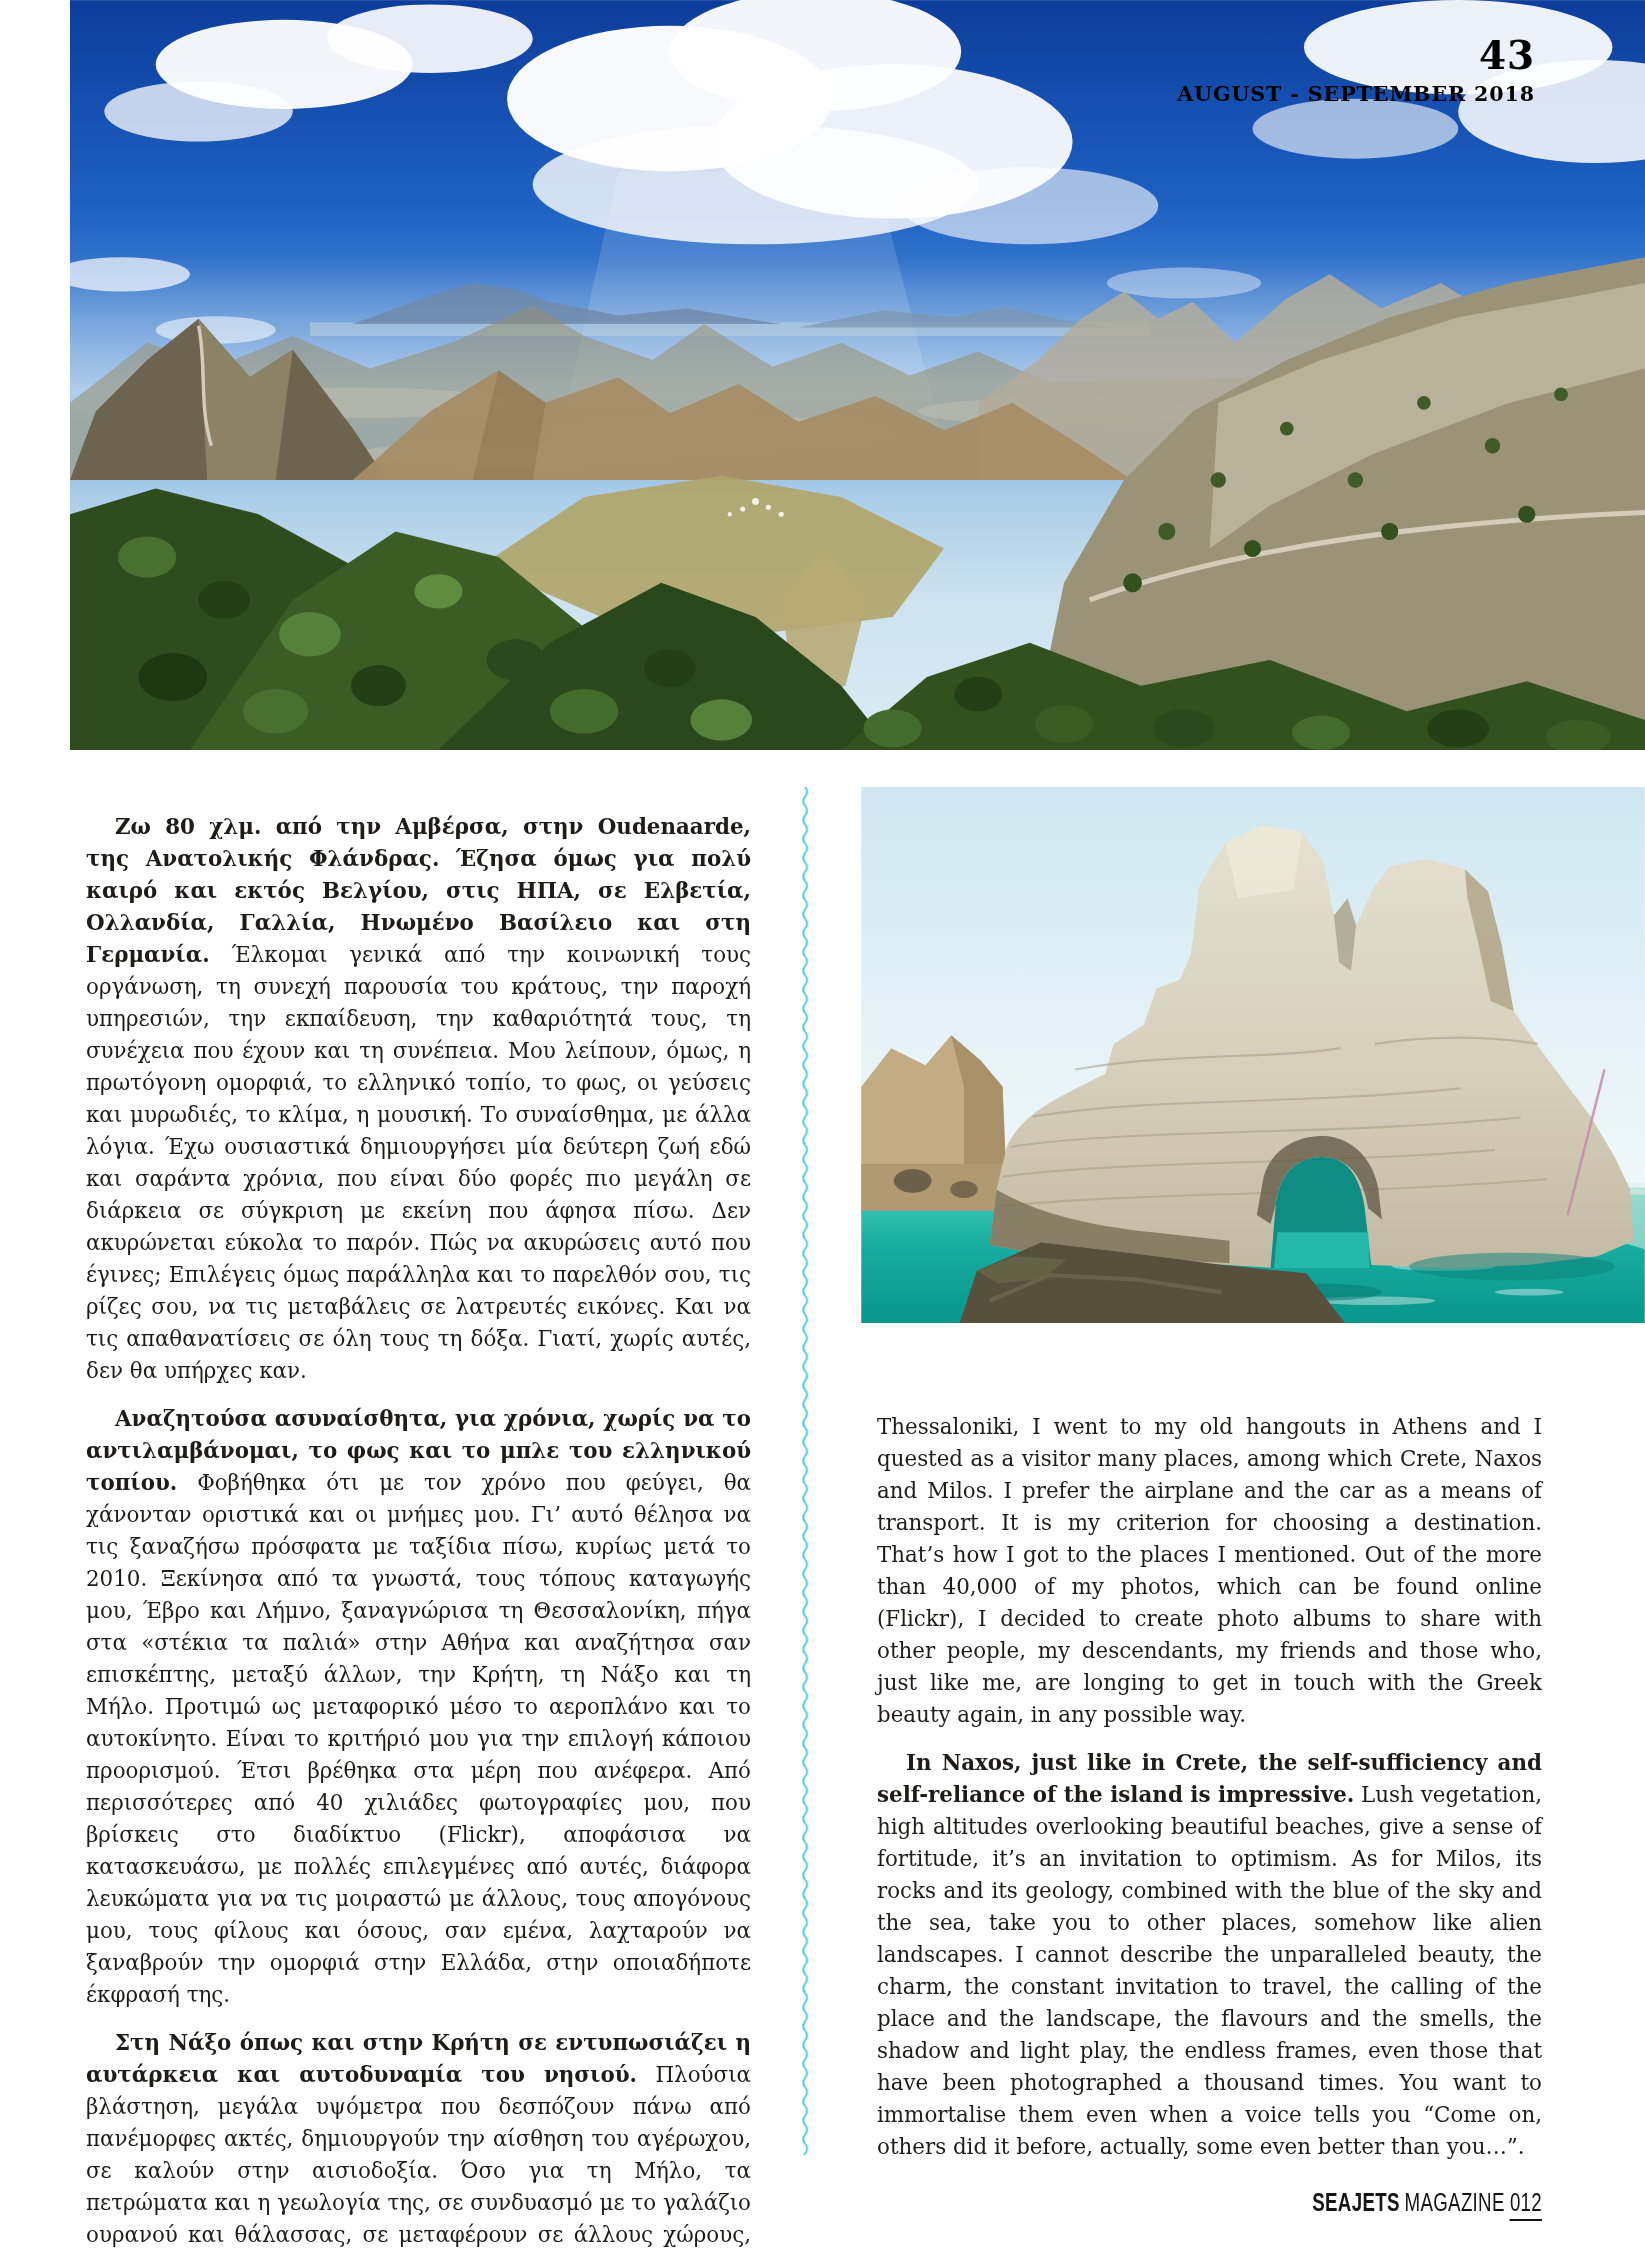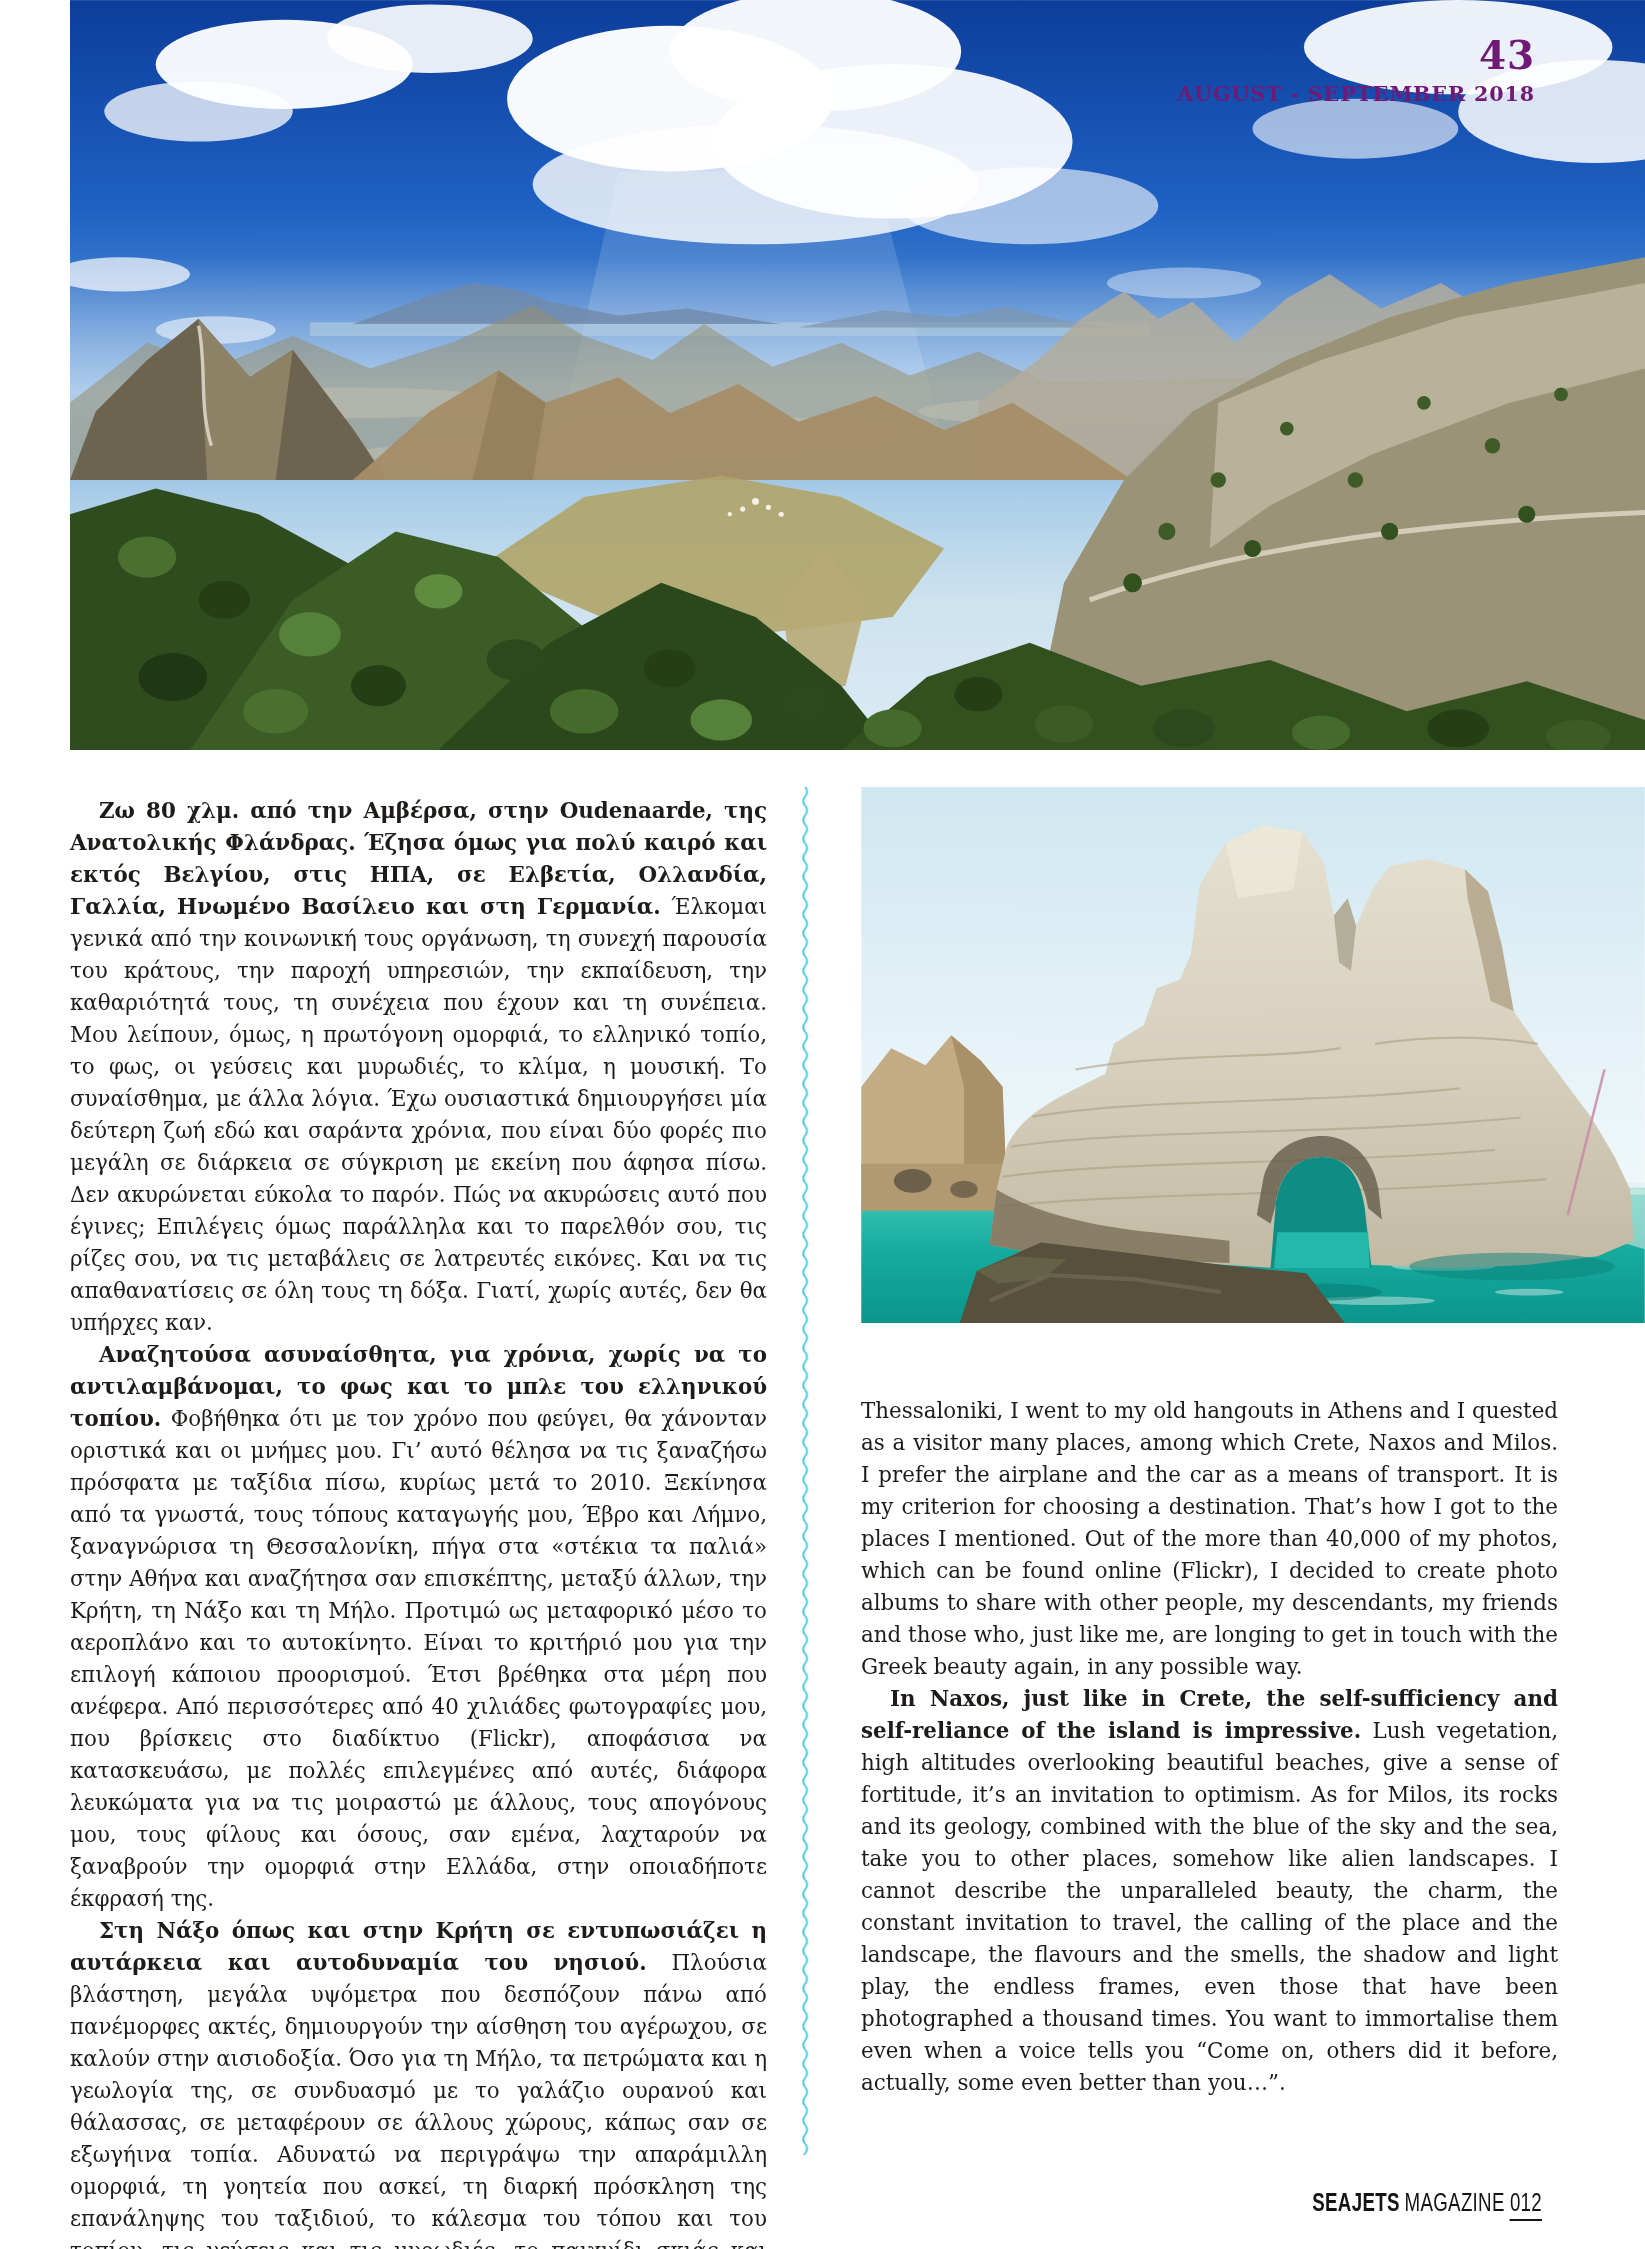--- a/index.html
+++ b/index.html
@@ -6,32 +6,32 @@
   .page{position:relative;width:1645px;height:2250px;background:#ffffff;overflow:hidden;
         font-family:"DejaVu Serif", serif;}
 
   
   .photo-top{position:absolute;left:70px;top:0;width:1575px;height:750px;margin:0;}
   .photo-top svg{display:block;}
   .photo-rock{position:absolute;left:861px;top:787px;width:784px;height:536px;margin:0;}
   .photo-rock svg{display:block;}
 
   
-  .page-header{position:absolute;top:36px;right:110px;text-align:right;color:#701a75;}
+  .page-header{position:absolute;top:36px;right:110px;text-align:right;color:#000000;}
   .page-number{font-size:39px;font-weight:700;line-height:1;letter-spacing:0.9px;}
   .issue-date{margin-top:6.9px;font-size:20.6px;font-weight:700;letter-spacing:0.9px;}
 
   
   .divider{position:absolute;left:800px;top:787px;width:10.3px;height:1368px;}
 
   
   .col{position:absolute;width:697px;color:#1d1c1a;}
   .col-left{left:70px;top:795px;}
   .col-right{left:861px;top:1395px;}
-  .para{margin:0;font-size:21.4px;line-height:32px;text-align:justify;}
+  .para{margin:16px;font-size:21.4px;line-height:32px;text-align:justify;}
   .para.indent{text-indent:29px;}
   .para strong{font-weight:700;}
 
   
   .footer{position:absolute;top:2187px;right:103px;white-space:nowrap;
           font-family:"Liberation Sans", sans-serif;font-size:26px;color:#141414;
           transform:scaleX(.72);transform-origin:100% 50%;}
   .ft-brand{font-weight:900;letter-spacing:0.4px;}
   .ft-mag{font-weight:400;letter-spacing:0.4px;margin-left:6.9px;}
   .ft-issue{font-weight:400;letter-spacing:0.4px;border-bottom:2.6px solid #141414;padding-bottom:1.7px;}

